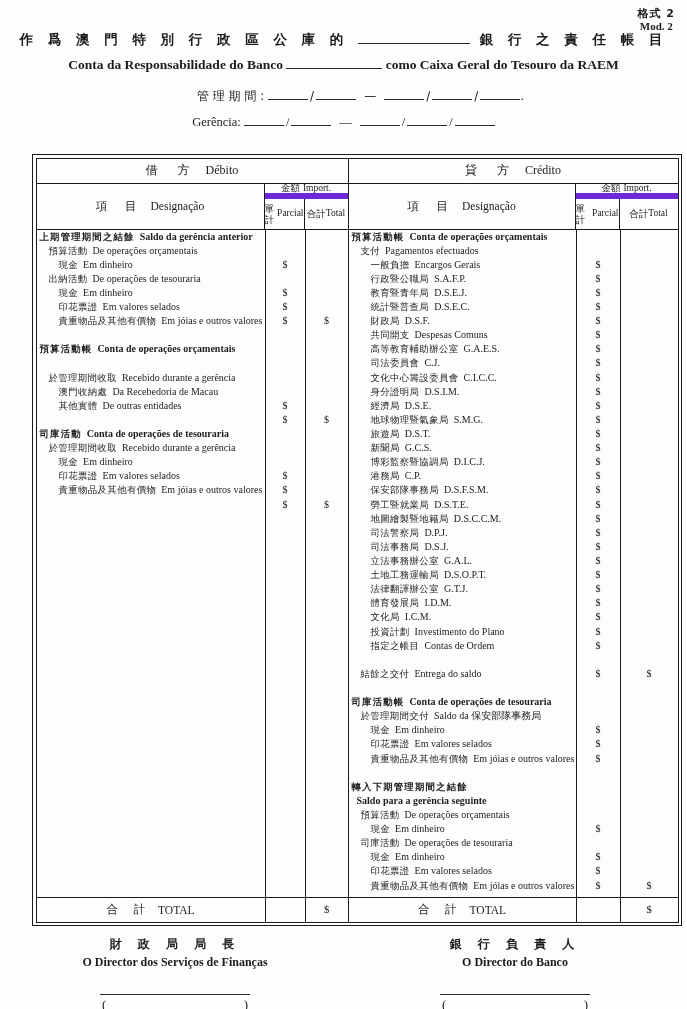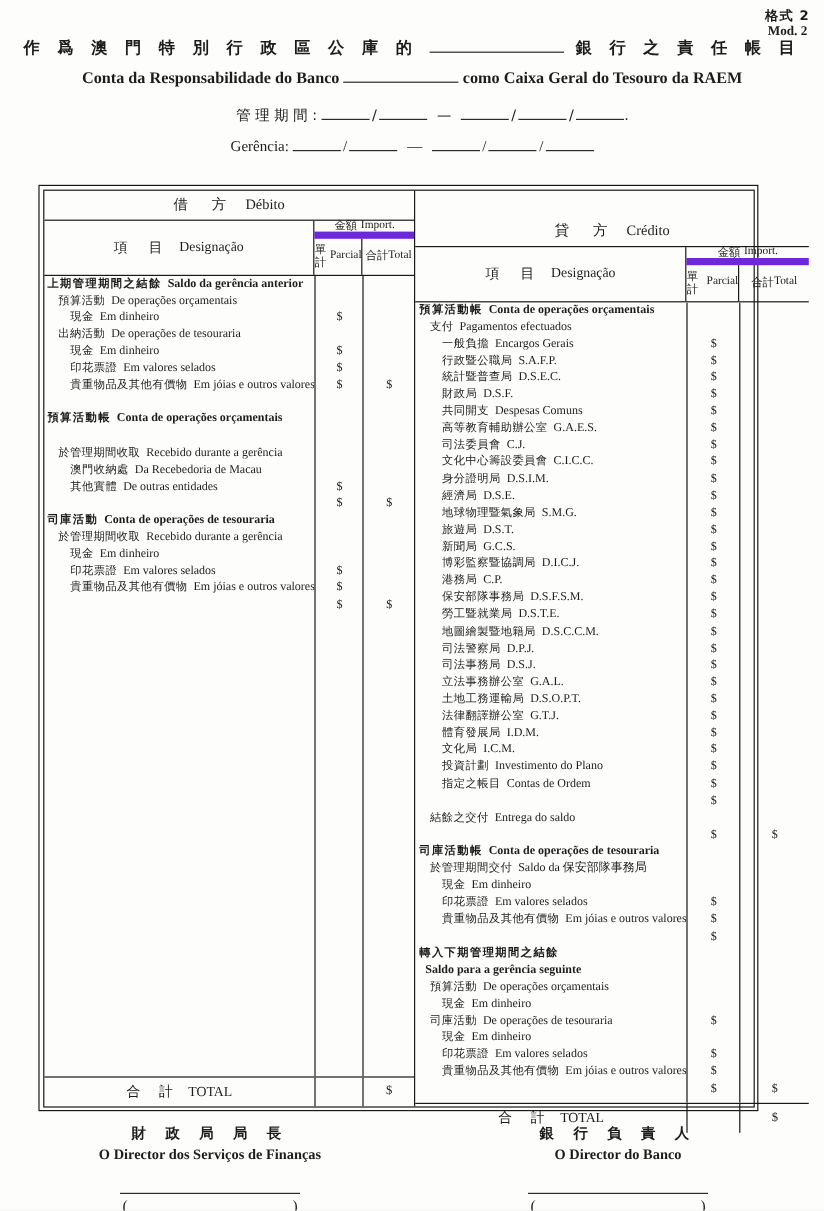--- a/index.html
+++ b/index.html
@@ -21,26 +21,26 @@
               font-size:13.5px; font-weight:bold; }
   .fill-line { position:absolute; left:0; width:100%; text-align:center; font-size:12px; }
   .fill-line.l1 { top:88px;padding-left:34px; }
   .fill-line.l2 { top:115px; font-size:12.5px; }
   .blank { display:inline-block; border-bottom:1px solid #2a2a2a; vertical-align:baseline; }
   .w110 { width:112px; } .w95 { width:96px; } .w40 { width:40px; }
   .sep { padding:0 2px; }
   .dash { padding:0 8px; }
 
   
-  .table-outer { position:absolute; left:32px; top:154px; width:600px; height:772px;
+  .table-outer { position:absolute; left:32px; top:154px; width:650px; height:772px;
                  border:1.5px solid #191919; padding:2.5px; }
   .table-inner { width:100%; height:100%; border:1px solid #191919; display:flex; }
   .half { display:flex; flex-direction:column; height:100%; }
   .half.debit { width:312px; border-right:1px solid #191919; }
-  .half.credit { flex:1;margin-top:22px; }
+  .half.credit { flex:1; }
   .half-title { height:25px; border-bottom:1px solid #191919; display:flex;
                 align-items:center; justify-content:center; font-size:12px; gap:8px; }
   .half-title .zh { letter-spacing:8px; }
   .half-head { height:46px; border-bottom:1px solid #191919; display:flex; }
   .head-label { flex:1; display:flex; align-items:center; justify-content:center; font-size:11.5px; gap:7px; }
   .head-label .zh { letter-spacing:7px; }
   .head-amounts { display:flex; flex-direction:column; border-left:1px solid #191919; }
   .debit  .head-amounts { width:84px; }
   .credit .head-amounts { width:103px; }
   .amt-title { height:15px; border-bottom:6px solid #6d28d9; display:flex; align-items:center;
@@ -250,20 +250,21 @@
               </div>
             </div>
           </div>
         </div>
         <div class="half-body">
           <div class="col-label">
               <div class="row ind0 bold"><span class="zh">預算活動帳</span><span class="pt">Conta de operações orçamentais</span></div>
               <div class="row ind1"><span class="zh">支付</span><span class="pt">Pagamentos efectuados</span></div>
               <div class="row ind2"><span class="zh">一般負擔</span><span class="pt">Encargos Gerais</span></div>
               <div class="row ind2"><span class="zh">行政暨公職局</span><span class="pt">S.A.F.P.</span></div>
+              <div class="row ind2"><span class="zh">教育暨青年局</span><span class="pt">D.S.E.J.</span></div>
               <div class="row ind2"><span class="zh">統計暨普查局</span><span class="pt">D.S.E.C.</span></div>
               <div class="row ind2"><span class="zh">財政局</span><span class="pt">D.S.F.</span></div>
               <div class="row ind2"><span class="zh">共同開支</span><span class="pt">Despesas Comuns</span></div>
               <div class="row ind2"><span class="zh">高等教育輔助辦公室</span><span class="pt">G.A.E.S.</span></div>
               <div class="row ind2"><span class="zh">司法委員會</span><span class="pt">C.J.</span></div>
               <div class="row ind2"><span class="zh">文化中心籌設委員會</span><span class="pt">C.I.C.C.</span></div>
               <div class="row ind2"><span class="zh">身分證明局</span><span class="pt">D.S.I.M.</span></div>
               <div class="row ind2"><span class="zh">經濟局</span><span class="pt">D.S.E.</span></div>
               <div class="row ind2"><span class="zh">地球物理暨氣象局</span><span class="pt">S.M.G.</span></div>
               <div class="row ind2"><span class="zh">旅遊局</span><span class="pt">D.S.T.</span></div>

